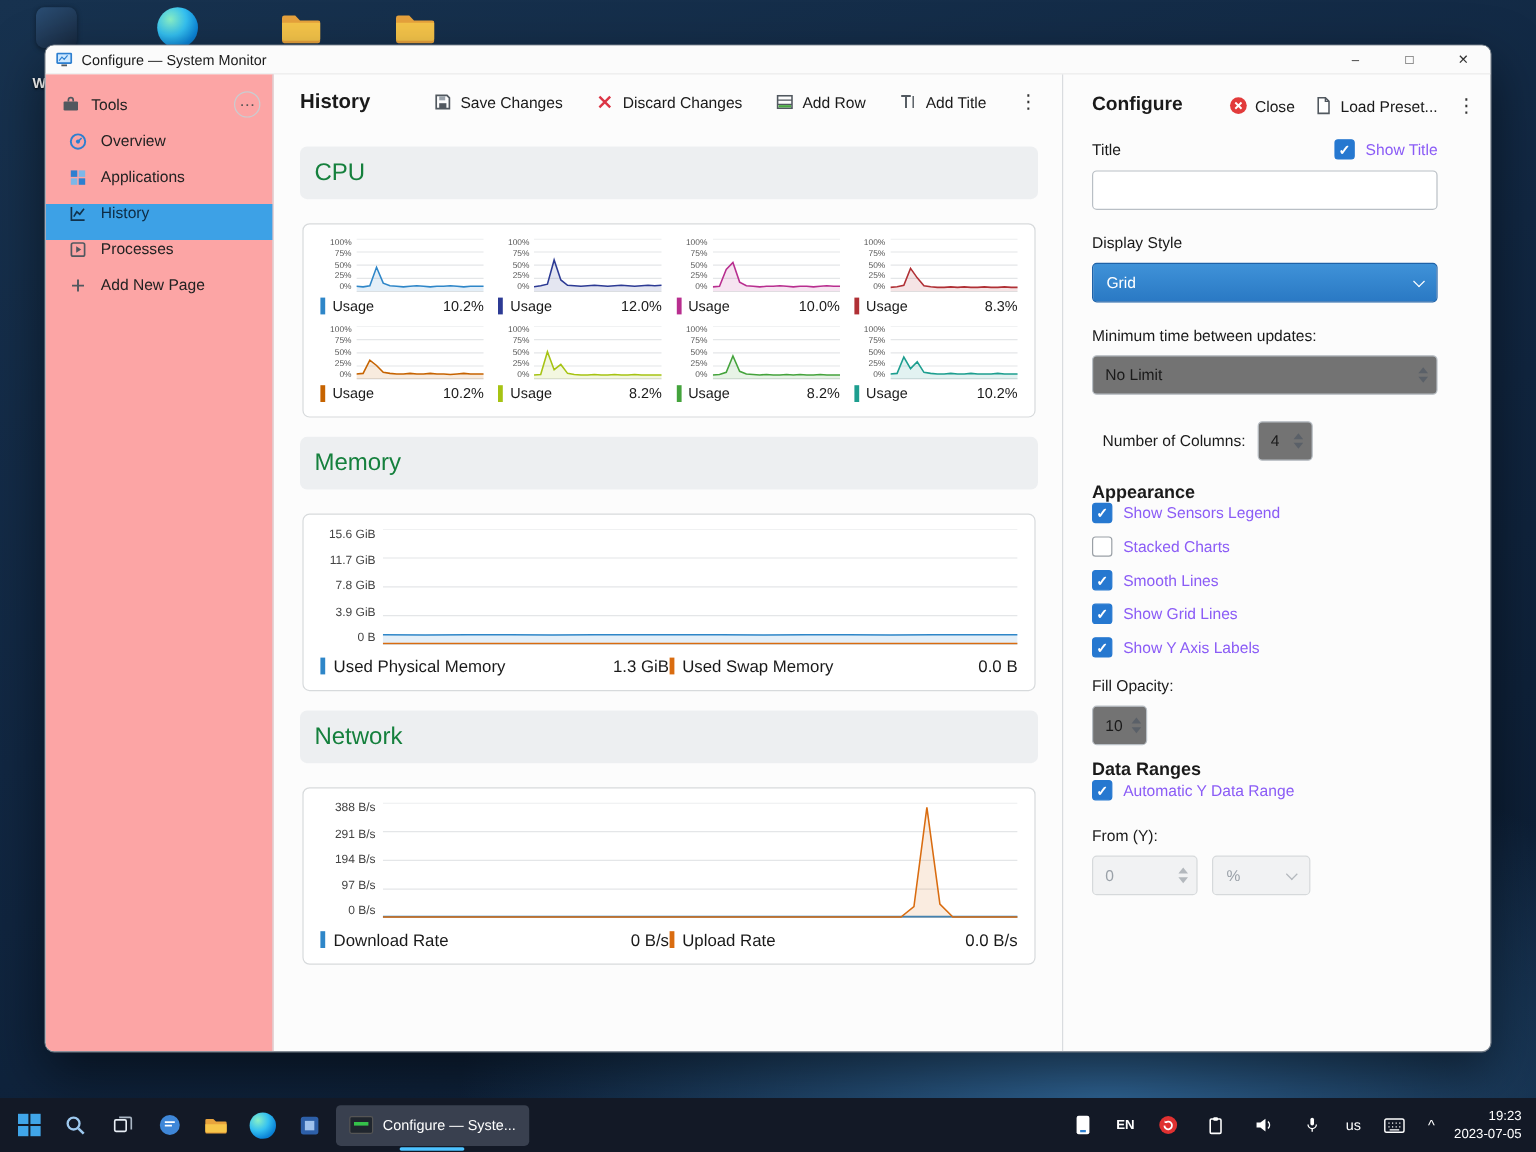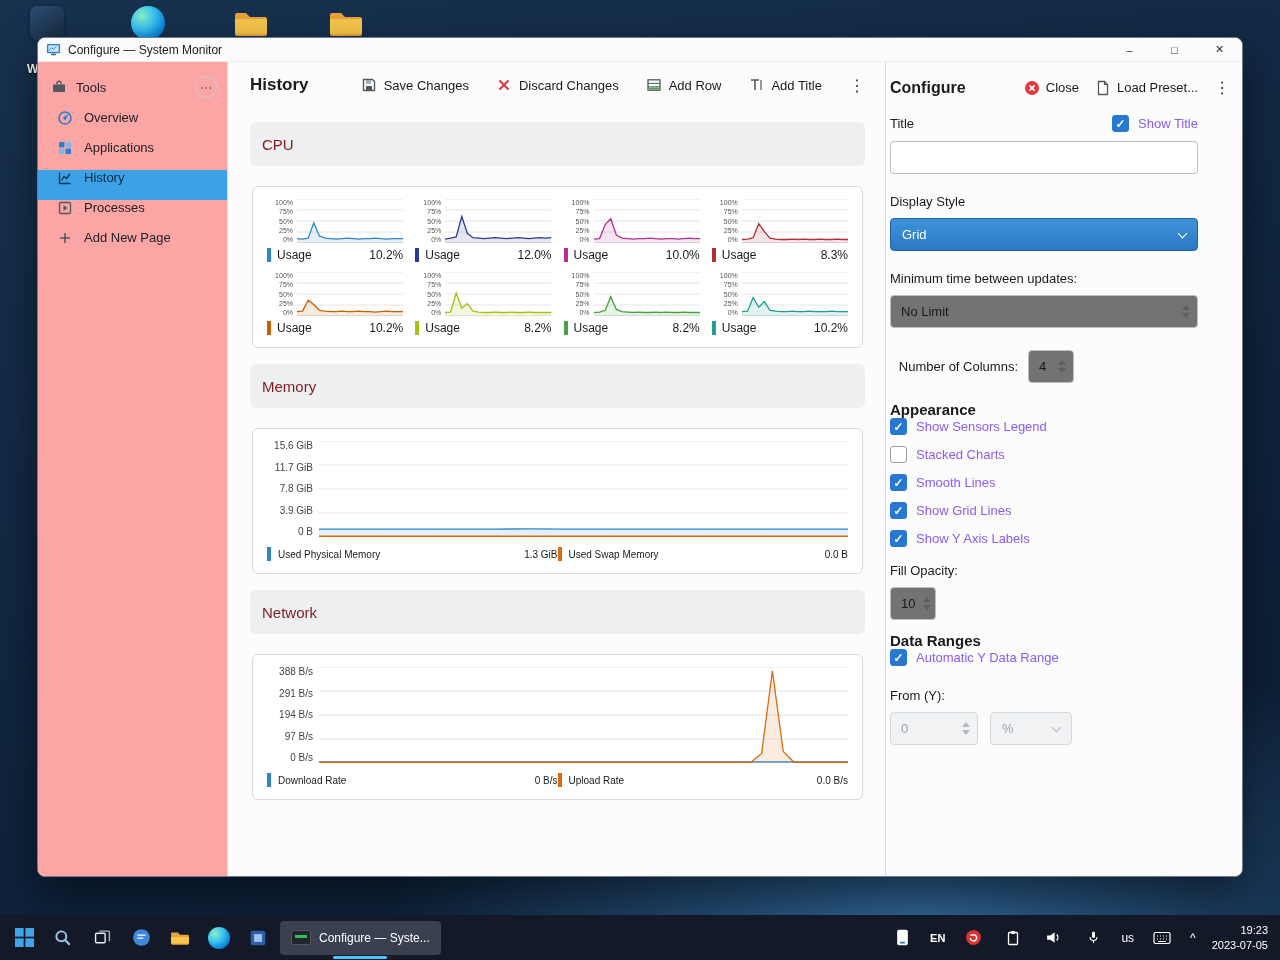--- a/index.html
+++ b/index.html
@@ -32,40 +32,40 @@
 
 
 .main{flex:1;min-width:0;display:flex;flex-direction:column}
 .main-head{height:46px;flex:none;display:flex;align-items:center;padding:0 20px 0 22px}
 .main-title{font-size:17px;font-weight:700;color:#1a1a1a}
 .toolbar{margin-left:auto;display:flex;align-items:center;gap:27px}
 .tb-btn{display:flex;align-items:center;gap:7px;font-size:13px;color:#1a1a1a;background:none;border:none;font-family:inherit}
 .tb-ic{width:16px;height:16px;display:inline-flex}
 .tb-overflow{font-size:16px;color:#333;background:none;border:none;font-family:inherit}
 .content{flex:1;padding:14px 20px 0 22px;overflow:hidden}
-.section-bar{height:44px;background:#edeff1;border-radius:6px;display:flex;align-items:center;padding:12px 12px;font-size:15px;color:#7f1d1d}
+.section-bar{height:44px;background:#edeff1;border-radius:6px;display:flex;align-items:center;padding:12px 12px;font-size:20px;color:#15803d}
 .card{border:1px solid #d7dadc;border-radius:6px;background:#fff;margin:20px 2px 16px;padding:12px 14px}
 
 
 .cpu-grid{display:grid;grid-template-columns:repeat(4,1fr);column-gap:12px;row-gap:10px}
 .plotrow{display:flex;height:44px}
 .ylabels{width:30px;flex:none;display:flex;flex-direction:column;justify-content:space-between;align-items:flex-end;padding-right:4px;font-size:7px;color:#555;line-height:1}
 svg.plot{flex:1;height:100%;min-width:0}
 .mlegend{display:flex;align-items:flex-end;gap:6px;margin-top:5px;font-size:12px;color:#1a1a1a}
 .swatch{width:4px;height:14px;flex:none;background:#888}
 .mvalue{margin-left:auto}
 .big .plotrow{height:96px}
 .big .ylabels{width:52px;font-size:10px;color:#444;padding-right:6px}
-.big-legend{display:flex;margin-top:10px;font-size:10px;color:#1a1a1a}
+.big-legend{display:flex;margin-top:10px;font-size:14px;color:#1a1a1a}
 .big-legend .li{flex:1;display:flex;align-items:center;gap:7px}
 .gline{stroke:#e4e6e8;stroke-width:1}
 .gline.base{stroke:#c6c9cc}
 
 
-.config{width:357px;flex:none;border-left:1px solid #d9dcdf;padding:12px 44px 0 4px;overflow:hidden}
+.config{width:357px;flex:none;border-left:1px solid #d9dcdf;padding:12px 44px 0 24px;overflow:hidden}
 .cfg-head{display:flex;align-items:center;margin:4px -32px 18px 0}
 .cfg-title{font-size:16px;font-weight:700;color:#1a1a1a}
 .cfg-actions{margin-left:auto;display:flex;align-items:center;gap:16px}
 .tbtn{display:flex;align-items:center;gap:6px;font-size:13px;color:#1a1a1a;background:none;border:none;font-family:inherit}
 .row{display:flex;align-items:center}
 .plabel{font-size:13px;color:#1a1a1a}
 .cbrow{display:flex;align-items:center;gap:9px;font-size:13px;color:#8b5cf6}
 .cb{width:17px;height:17px;border:1px solid #9aa0a6;border-radius:3px;background:#fff;display:inline-flex;align-items:center;justify-content:center;flex:none}
 .cb.checked{background:#2678d0;border-color:#2678d0}
 .cb.checked::after{content:"✓";color:#fff;font-size:12px;font-weight:700;line-height:1}

